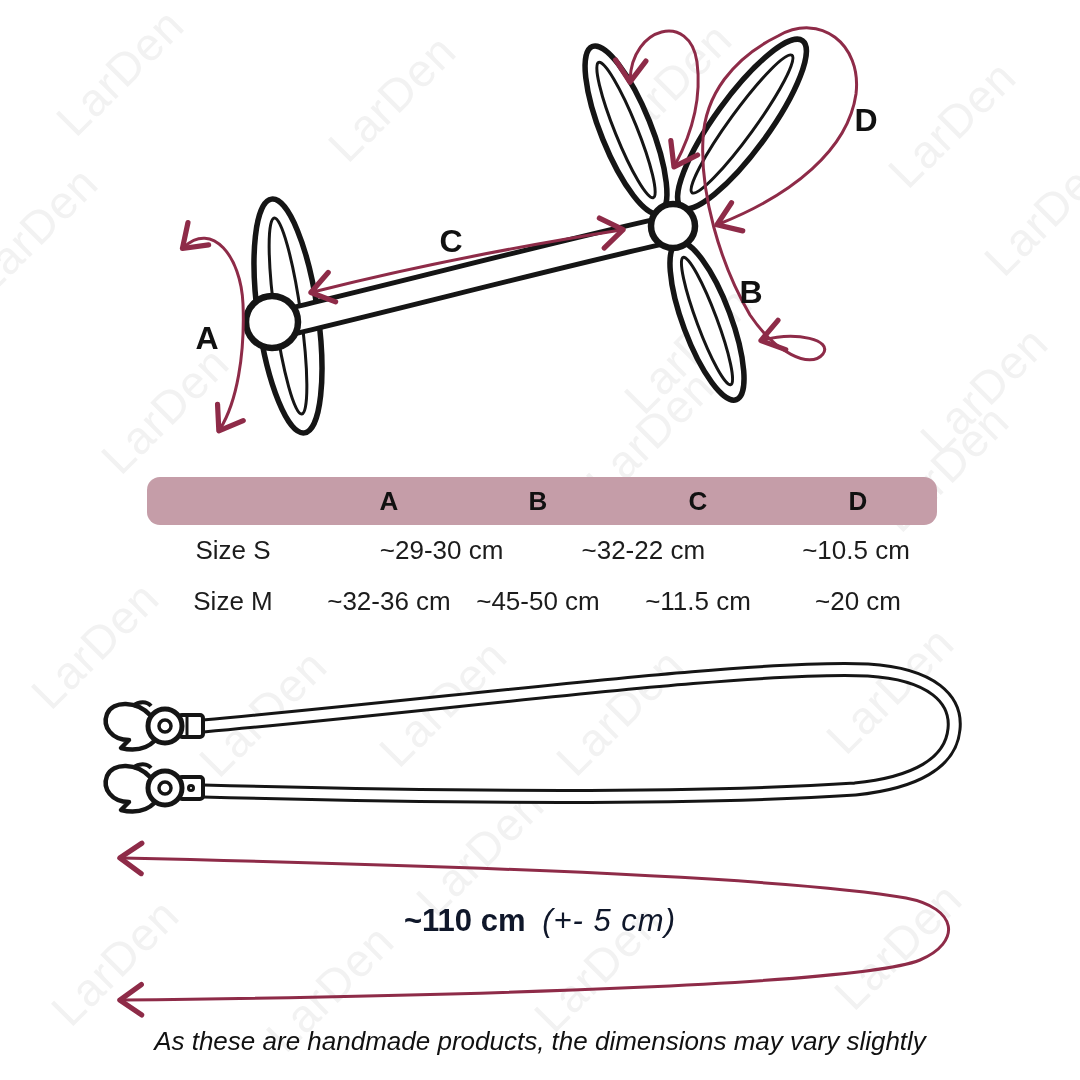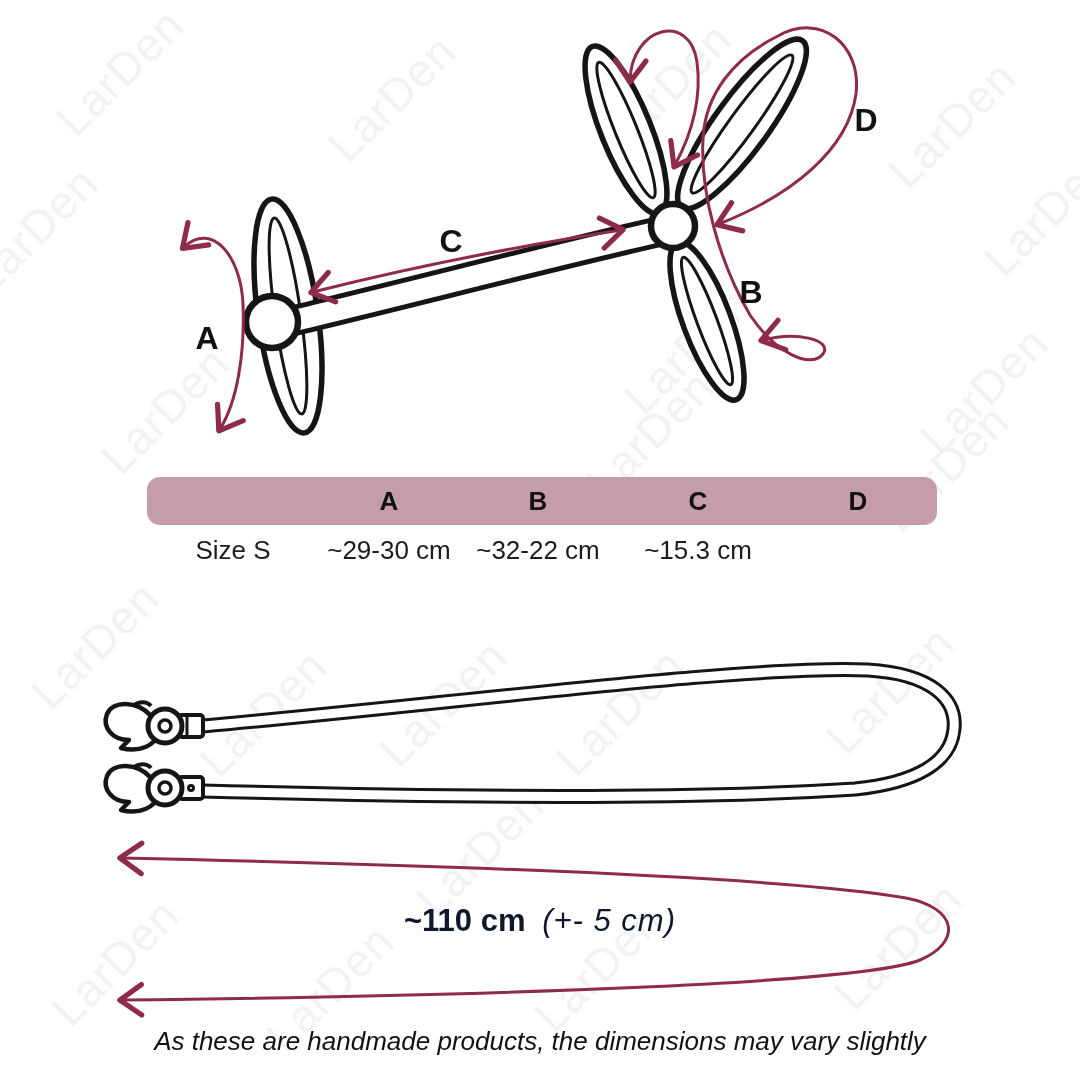--- a/index.html
+++ b/index.html
@@ -29,21 +29,21 @@
   .dim-label{
     position:absolute;transform:translate(-50%,-50%);
     font-size:32px;font-weight:bold;color:#111;
   }
   .size-table{position:absolute;left:147px;top:477px;width:790px;}
   .size-table .hdr{
     height:48px;background:var(--table-header-bg);border-radius:13px;
     display:flex;align-items:center;font-weight:bold;font-size:26px;color:#111;
   }
   .size-table .row{
-    height:51px;display:flex;align-items:center;font-size:26px;color:#1c1c1c;
+    height:51px;display:flex;align-items:center;font-size:26px;color:#1c1c1c;justify-content:space-between;
   }
   .size-table .row:first-of-type{margin-top:4px;}
   .cell{text-align:center;}
   .c0{width:172px;} .c1{width:140px;} .c2{width:158px;} .c3{width:162px;} .c4{width:158px;}
   .measure-text{
     position:absolute;left:0;top:903px;width:1080px;text-align:center;
     font-size:31px;color:#0f172a;
   }
   .measure-text .len{font-weight:bold;}
   .measure-text .tol{font-style:italic;font-weight:400;margin-left:8px;letter-spacing:1px;}
@@ -158,21 +158,28 @@
     <div class="cell c0"></div>
     <div class="cell c1">A</div>
     <div class="cell c2">B</div>
     <div class="cell c3">C</div>
     <div class="cell c4">D</div>
   </div>
   <div class="row">
     <div class="cell c0">Size S</div>
     <div class="cell c1">~29-30 cm</div>
     <div class="cell c2">~32-22 cm</div>
-    <div class="cell c3">~15.3 cm</div>
+    <div class="cell c3">~10.5 cm</div>
+  </div>
+  <div class="row">
+    <div class="cell c0">Size M</div>
+    <div class="cell c1">~32-36 cm</div>
+    <div class="cell c2">~45-50 cm</div>
+    <div class="cell c3">~11.5 cm</div>
+    <div class="cell c4">~20 cm</div>
   </div>
 </div>
 
 <div class="measure-text">
   <span class="len">~110 cm</span>
   <span class="tol">(+- 5 cm)</span>
 </div>
 
 <div class="footnote">As these are handmade products, the dimensions may vary slightly</div>
 

